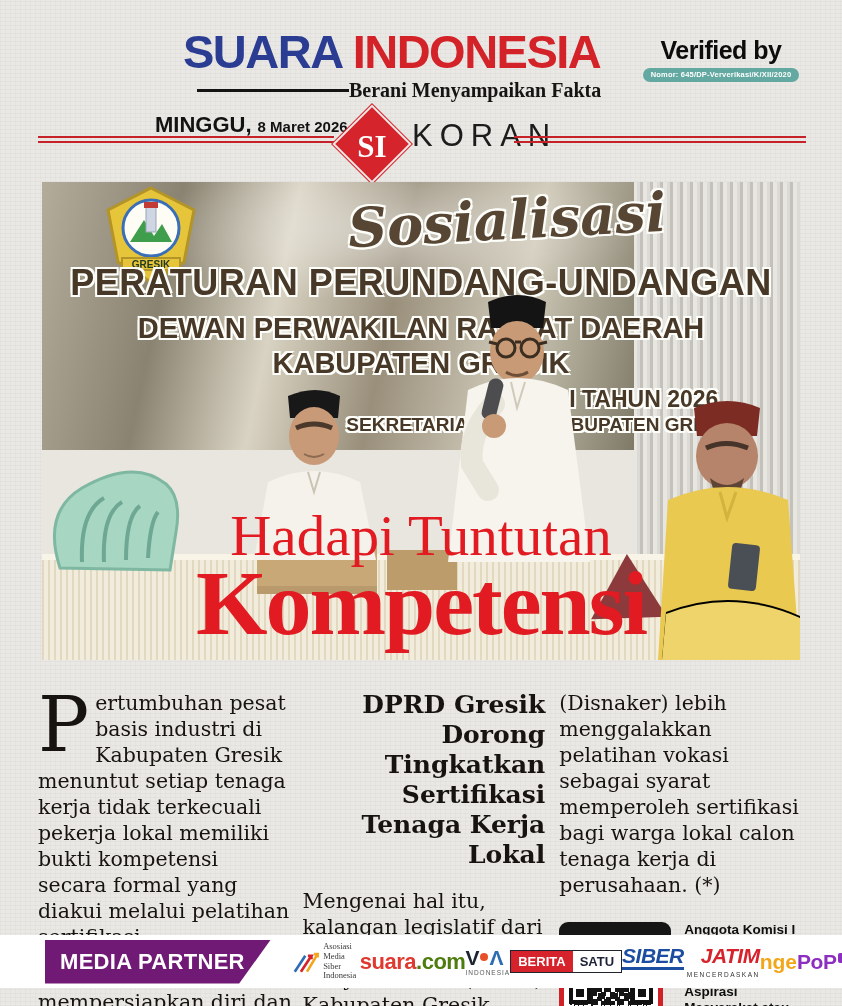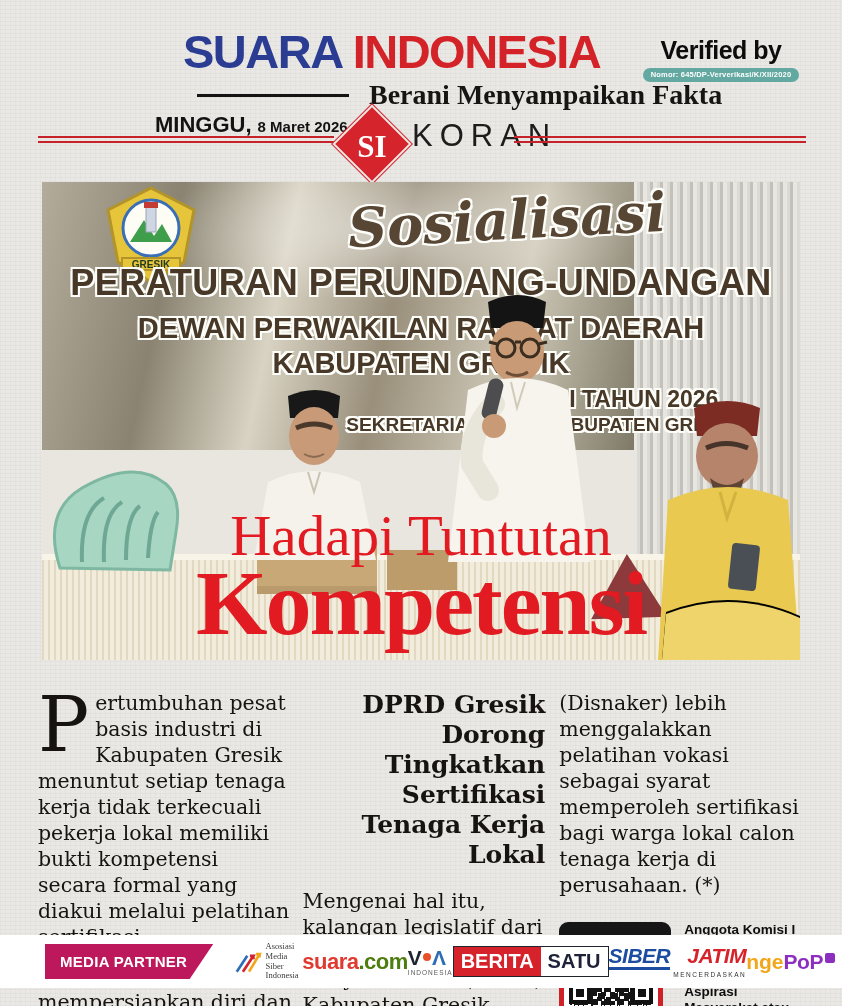--- a/index.html
+++ b/index.html
@@ -18,21 +18,21 @@
   }
 
   
   .anniv { position:absolute; left:46px; top:33px; display:flex; }
   .anniv-text { color:#d5242c; font-weight:bold; font-size:13px; line-height:1.12; margin-left:8px; margin-top:18px; }
   .masthead { position:absolute; left:183px; top:28px; width:470px; text-align:left; }
   .masthead-title { font-size:47px; font-weight:800; letter-spacing:-1.5px; line-height:1; white-space:nowrap; }
   .mt-blue { color:#2a3d93; } .mt-red { color:#d32228; margin-left:10px; }
   .masthead-sub { display:flex; align-items:center; margin-top:4px; }
   .masthead-rule { flex:0 0 152px; height:3px; background:#141414; margin-left:14px; }
-  .masthead-tagline { font-family:"Liberation Serif", serif; font-weight:bold; font-size:28px; color:#171513; margin-left:20px; white-space:nowrap; }
+  .masthead-tagline { font-family:"Liberation Serif", serif; font-weight:bold; font-size:20px; color:#171513; margin-left:0; white-space:nowrap; }
   .verified { position:absolute; right:32px; top:38px; width:178px; text-align:center; }
   .verified-1 { font-size:25px; font-weight:800; letter-spacing:-.5px; color:#0c0c0c; line-height:1; }
   .verified-2 { font-family:"Liberation Serif", serif; font-size:19px; letter-spacing:1px; color:#2b2b2b; line-height:1.1; }
   .verified-2 b { font-weight:bold; }
   .verified-badge { display:inline-block; background:#63a9a1; color:#fff; font-size:7.5px; font-weight:bold; border-radius:8px; padding:2.5px 8px; margin-top:2px; letter-spacing:.2px; }
 
   
   .dateline { position:absolute; left:155px; top:112px; white-space:nowrap; }
   .date-day { font-size:22px; font-weight:800; color:#121212; }
   .date-rest { font-size:15px; font-weight:bold; color:#121212; margin-left:6px; }
@@ -96,32 +96,32 @@
       conic-gradient(#141414 25%, transparent 0 50%, #141414 0 75%, transparent 0) 0 0/9px 9px,
       conic-gradient(#141414 25%, transparent 0 50%, #141414 0 75%, transparent 0) 2px 3px/13px 13px;
   }
   .finder { position:absolute; width:22px; height:22px; background:#fff; border:4px solid #111; box-shadow:inset 0 0 0 3px #fff; }
   .finder-tl { left:-1px; top:-1px; } .finder-tr { right:-1px; top:-1px; }
   .finder:after { content:""; position:absolute; left:3px; top:3px; width:8px; height:8px; background:#111; }
   .qr-caption { margin-left:13px; font-size:13.5px; font-weight:bold; line-height:15.5px; color:#0e0e0e; }
 
   
   .footer { position:absolute; left:0; top:935px; width:842px; height:53px; background:#fff; display:flex; align-items:center; padding:0 40px 0 45px; }
-  .mp-box { background:#be185d; color:#fff; font-weight:800; font-size:15px; letter-spacing:.3px; padding:9px 26px 9px 15px; clip-path:polygon(0 0,100% 0,86% 100%,0 100%); white-space:nowrap; }
+  .mp-box { background:#701a75; color:#fff; font-weight:800; font-size:22px; letter-spacing:.3px; padding:9px 26px 9px 15px; clip-path:polygon(0 0,100% 0,86% 100%,0 100%); white-space:nowrap; }
   .partners { flex:1; display:flex; align-items:center; justify-content:space-between; margin-left:22px; }
   .amsi { display:flex; align-items:center; }
   .amsi-text { font-family:"Liberation Serif", serif; font-size:8.5px; line-height:1.15; color:#3a3a3a; margin-left:4px; }
   .suara { font-size:22px; font-weight:800; letter-spacing:-.5px; }
   .suara-word { color:#e03a30; } .suara-tld { color:#4d7c0f; }
   .voa { text-align:center; line-height:1; }
   .voa-row { display:flex; align-items:center; font-size:21px; font-weight:800; color:#1c2430; }
   .voa-dot { width:8px; height:8px; border-radius:50%; background:#e8502a; margin:0 1px; }
   .voa-a { color:#2d6db5; }
   .voa-sub { font-size:6.5px; letter-spacing:1px; color:#5a5a5a; margin-top:2px; }
-  .bsatu { display:flex; align-items:flex-start; border:1.5px solid #20242e; background:#fff; font-weight:800; font-size:20px; }
+  .bsatu { display:flex; align-items:flex-start; border:1.5px solid #20242e; background:#fff; font-weight:800; font-size:13px; }
   .bsatu-l { background:#d6232b; color:#fff; padding:3px 7px; }
   .bsatu-r { color:#1d2238; padding:3px 7px; }
   .sjatim { text-align:right; line-height:1; }
   .sjatim-row { display:flex; align-items:baseline; font-style:italic; font-weight:800; font-size:21px; letter-spacing:-.5px; }
   .sjatim-siber { color:#1c4da0; border-bottom:3px solid #1c4da0; padding-bottom:1px; }
   .sjatim-jatim { color:#d6232b; margin-left:17px; }
   .sjatim-sub { font-size:6.5px; letter-spacing:1.5px; color:#333; margin-top:2px; }
   .ngepop { display:flex; align-items:center; font-weight:800; font-size:21px; }
   .ngepop-nge { color:#f2a71b; } .ngepop-pop { color:#8c2fc0; letter-spacing:-.5px; }
   .ngepop-badge { width:10px; height:10px; background:#8c2fc0; border-radius:2px; margin-left:2px; margin-top:-8px; }

